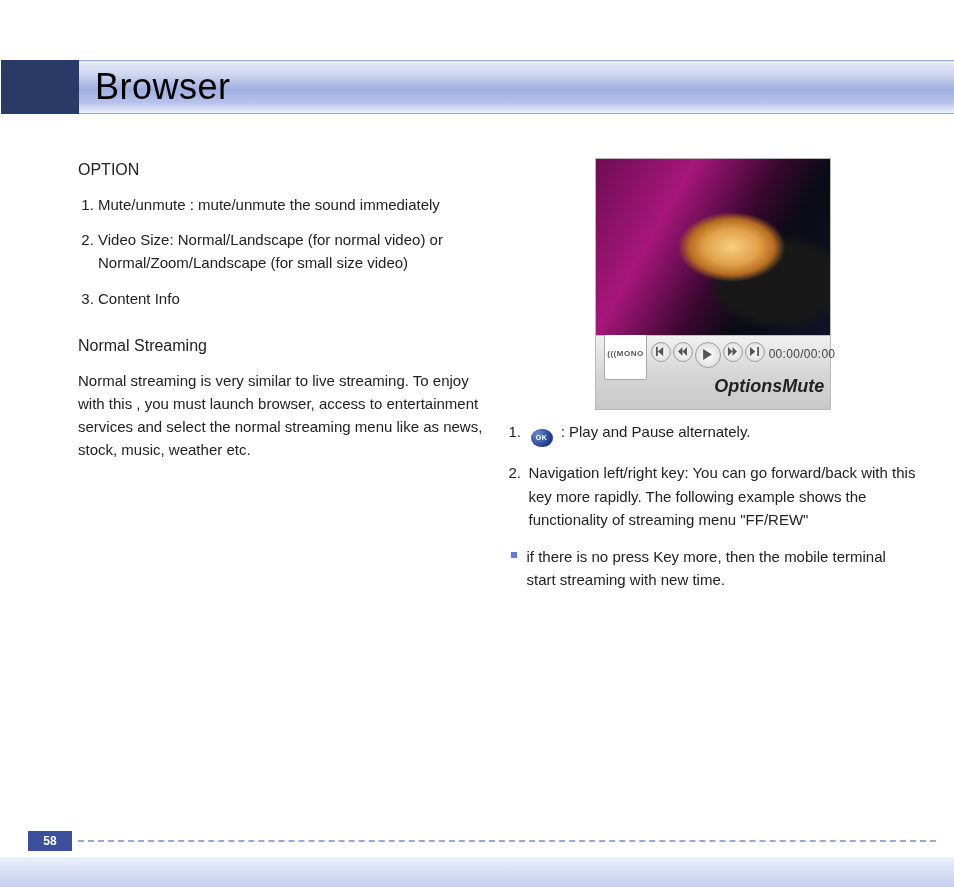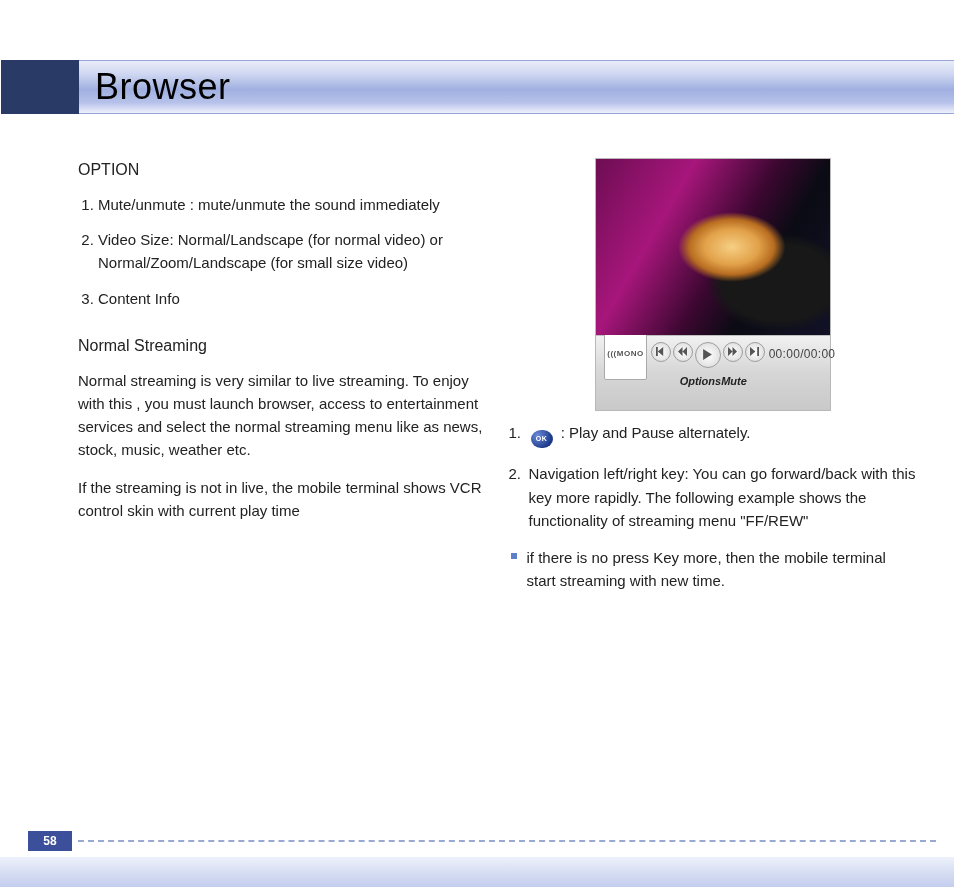--- a/index.html
+++ b/index.html
@@ -156,23 +156,23 @@
     border:1px solid #9e9e9e;
     border-radius:50%;
     background: radial-gradient(#fff, #d6d6d6);
     display:flex; align-items:center; justify-content:center;
   }
   .cbtn.play { width:26px; height:26px; }
   .cbtn svg { width:9px; height:9px; fill:#555; }
   .cbtn.play svg { width:11px; height:11px; }
   .tcode { font-size:12px; color:#444; letter-spacing:.3px; }
   .softkeys {
-    display:flex; justify-content:center;
-    font-size:11px; font-weight:700; color:#222;
-    padding: 0 6px 20px 6px;
+    display:flex; justify-content:flex-end;
+    font-size:18px; font-weight:700; color:#222;
+    padding: 0 6px 8px 6px;
     background: linear-gradient(#d6d6d6, #c9c9c9);
     font-style: italic;
   }
 
   
   .footer {
     position: absolute;
     left: 0; right: 8px; bottom: 30px;
     height: 26px;
   }
@@ -212,21 +212,20 @@
       <li>Mute/unmute : mute/unmute the sound immediately</li>
       <li>Video Size: Normal/Landscape (for normal video) or Normal/Zoom/Landscape (for small size video)</li>
       <li>
         <span>Content Info</span>
       </li>
     </ol>
 
     <div class="sect-h">Normal Streaming</div>
     <p>Normal streaming is very similar to live streaming. To enjoy with this , you must launch browser, access to entertainment services and select the normal streaming menu like as news, stock, music, weather etc.</p>
 
-    <p>If the streaming is not in live, the mobile terminal shows VCR control skin with current play time</p>
   </div>
 
   <div class="col">
 
     <div class="shot">
       <div class="shot-photo"></div>
       <div class="shot-bar">
         <div class="vol">
           <span></span>
             <span></span>

